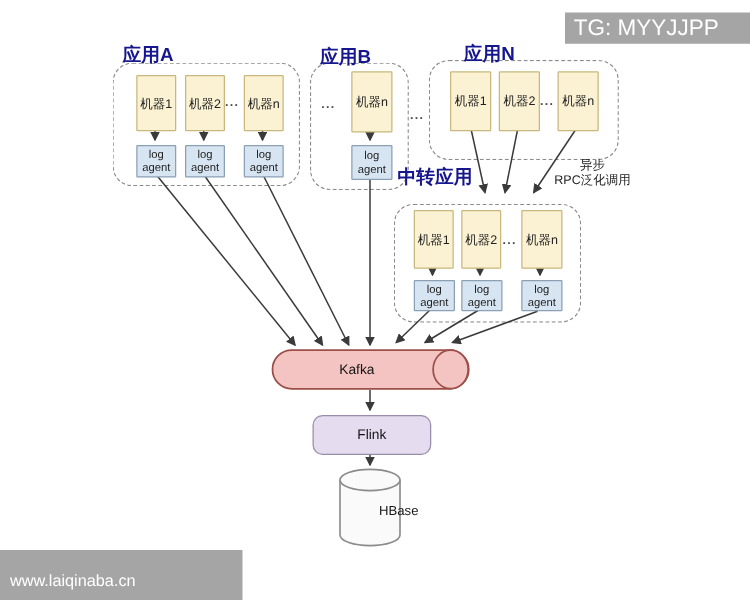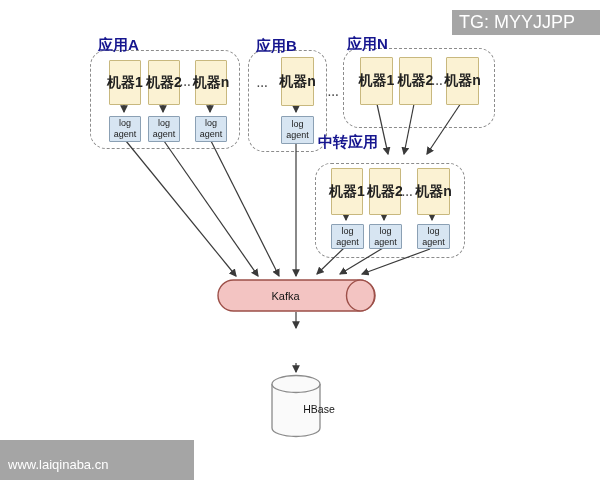--- a/index.html
+++ b/index.html
@@ -2,22 +2,22 @@
 <html style="--machine-fill: #fbf2d3; --machine-border: #c8b87e; --agent-fill: #d7e5f2; --agent-border: #8ba0b4; --group-border: #8c8c8c; --group-label: #16168f; --kafka-fill: #f3c4c2; --kafka-border: #9c4f48; --flink-fill: #e5dcef; --flink-border: #998daa; --hbase-fill: #fafafa; --hbase-border: #8b8b8b; --arrow: #3a3a3a; --watermark-bg: #a5a5a5; --watermark-text: #ffffff; --text: #222222;"><head>
 <meta charset="utf-8">
 <style>
   html,body{margin:0;padding:0;}
   body{width:600px;height:480px;background:#fff;font-family:"Liberation Sans","DejaVu Sans",sans-serif;}
   .canvas{position:relative;width:600px;height:480px;background:#ffffff;overflow:hidden;}
   .layer{position:absolute;left:0;top:0;width:600px;height:480px;}
   .group{position:absolute;border:1.5px dashed var(--group-border,#8c8c8c);border-radius:16px;background:transparent;}
   .glabel{position:absolute;font-size:15px;font-weight:bold;color:var(--group-label,#16168f);white-space:nowrap;line-height:11px;}
   .machine{position:absolute;background:var(--machine-fill,#fbf2d3);border:1px solid var(--machine-border,#c8b87e);
-           display:flex;align-items:center;justify-content:center;font-size:14px;color:var(--text,#222);
-           white-space:nowrap;border-radius:1px;font-weight:bold;}
+           display:flex;align-items:center;justify-content:center;font-size:10px;color:var(--text,#222);
+           white-space:nowrap;border-radius:1px;}
   .agent{position:absolute;background:var(--agent-fill,#d7e5f2);border:1px solid var(--agent-border,#8ba0b4);
          display:flex;align-items:center;justify-content:center;text-align:center;
          font-size:9px;line-height:1.18;color:var(--text,#222);border-radius:1px;}
   .dots{position:absolute;font-size:10px;font-weight:bold;color:#4a4a4a;letter-spacing:1px;line-height:10px;}
   .annot{position:absolute;font-size:10px;color:#1c1c1c;text-align:center;line-height:11.5px;white-space:nowrap;}
   .pipelabel{position:absolute;display:flex;align-items:center;justify-content:center;
              font-size:11px;color:#151515;}
   .flinkbox{position:absolute;background:var(--flink-fill,#e5dcef);border:1.5px solid var(--flink-border,#998daa);
             border-radius:8px;display:flex;align-items:center;justify-content:center;font-size:11px;color:#151515;}
   .wm{position:absolute;background:var(--watermark-bg,#a5a5a5);color:var(--watermark-text,#fff);
@@ -68,21 +68,21 @@
 
     <rect x="218" y="280" width="157" height="31" rx="15.5" ry="15.5" style="fill:var(--kafka-fill,#f3c4c2);stroke:var(--kafka-border,#9c4f48);stroke-width:1.4;"></rect>
     <ellipse cx="360.5" cy="295.5" rx="14" ry="15.4" style="fill:var(--kafka-fill,#f3c4c2);stroke:var(--kafka-border,#9c4f48);stroke-width:1.4;"></ellipse>
 
     <path d="M272 384 L272 428 A24 8.5 0 0 0 320 428 L320 384" style="fill:var(--hbase-fill,#fafafa);stroke:var(--hbase-border,#8b8b8b);stroke-width:1.3;"></path>
     <ellipse cx="296" cy="384" rx="24" ry="8.5" style="fill:var(--hbase-fill,#fafafa);stroke:var(--hbase-border,#8b8b8b);stroke-width:1.3;"></ellipse>
   </svg>
 
   <div class="glabel" style="left:98px;top:39px;">应用A</div>
   <div class="glabel" style="left:256px;top:40px;">应用B</div>
-  <div class="glabel" style="left:347px;top:38px;">应用N</div>
+  <div class="glabel" style="left:371px;top:38px;">应用N</div>
   <div class="glabel" style="left:318px;top:136px;">中转应用</div>
 
   <div class="machine" style="left:109px;top:60px;width:30px;height:43px;">机器1</div>
   <div class="machine" style="left:148px;top:60px;width:30px;height:43px;">机器2</div>
   <div class="dots" style="left:180px;top:78px;">...</div>
   <div class="machine" style="left:195px;top:60px;width:30px;height:43px;">机器n</div>
   <div class="agent" style="left:109px;top:116px;width:30px;height:24px;">log agent</div>
   <div class="agent" style="left:148px;top:116px;width:30px;height:24px;">log agent</div>
   <div class="agent" style="left:195px;top:116px;width:30px;height:24px;">log agent</div>
 
@@ -90,28 +90,33 @@
   <div class="machine" style="left:281px;top:57px;width:31px;height:47px;">机器n</div>
   <div class="agent" style="left:281px;top:116px;width:31px;height:26px;">log agent</div>
 
   <div class="dots" style="left:328px;top:88px;">...</div>
 
   <div class="machine" style="left:360px;top:57px;width:31px;height:46px;">机器1</div>
   <div class="machine" style="left:399px;top:57px;width:31px;height:46px;">机器2</div>
   <div class="dots" style="left:432px;top:77px;">...</div>
   <div class="machine" style="left:446px;top:57px;width:31px;height:46px;">机器n</div>
 
+  <div class="annot" style="left:434px;top:127px;width:80px;">
+    <div>异步</div>
+    <div>RPC泛化调用</div>
+  </div>
 
   <div class="machine" style="left:331px;top:168px;width:30px;height:45px;">机器1</div>
   <div class="machine" style="left:369px;top:168px;width:30px;height:45px;">机器2</div>
   <div class="dots" style="left:402px;top:188px;">...</div>
   <div class="machine" style="left:417px;top:168px;width:31px;height:45px;">机器n</div>
   <div class="agent" style="left:331px;top:224px;width:31px;height:23px;">log agent</div>
   <div class="agent" style="left:369px;top:224px;width:31px;height:23px;">log agent</div>
   <div class="agent" style="left:417px;top:224px;width:31px;height:23px;">log agent</div>
 
   <div class="pipelabel" style="left:218px;top:280px;width:135px;height:31px;">Kafka</div>
+  <div class="flinkbox" style="left:250px;top:332px;width:93px;height:30px;">Flink</div>
   <div class="pipelabel" style="left:272px;top:400px;width:48px;height:18px;font-size:10.5px;margin-left:23px;">HBase</div>
 
   <div class="wm wm-top">TG: MYYJJPP</div>
   <div class="wm wm-bottom">www.laiqinaba.cn</div>
 
 </div>
 
 </body></html>

